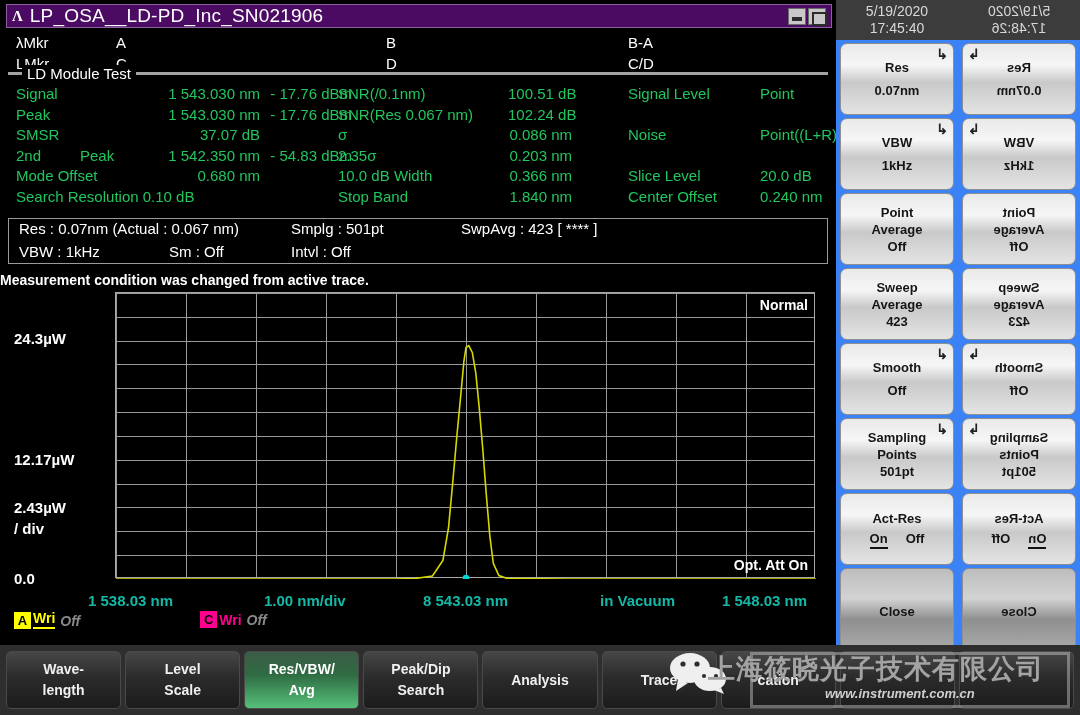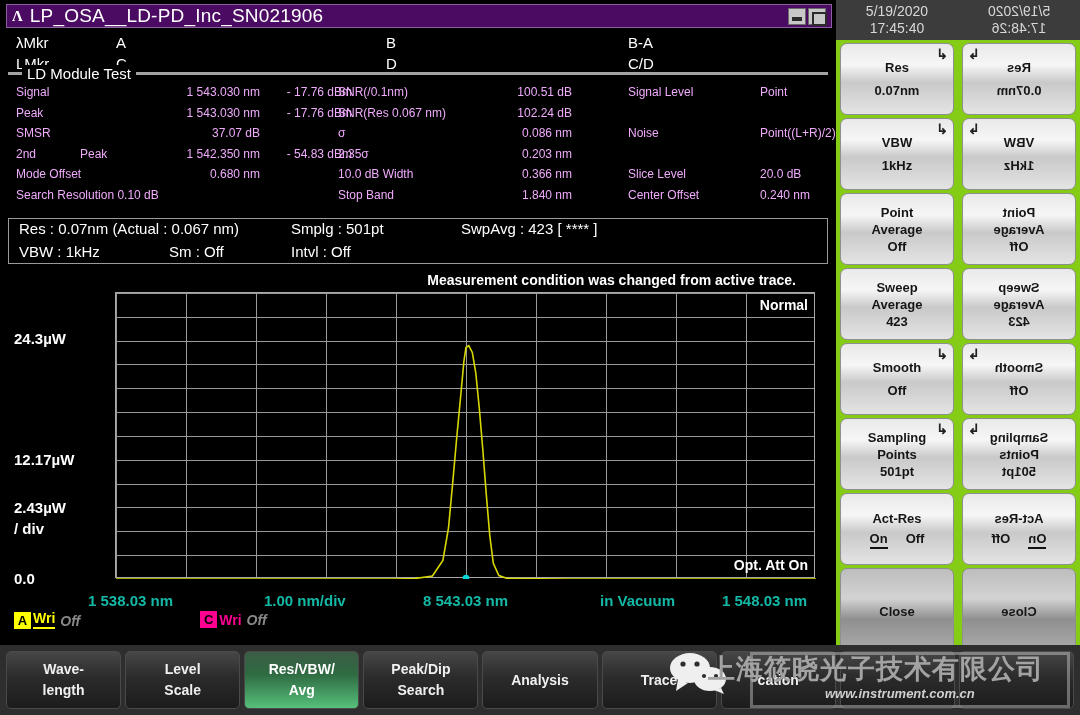--- a/index.html
+++ b/index.html
@@ -63,21 +63,21 @@
   #ldbox {
     position: absolute; left: 8px; top: 72px; width: 820px; height: 138px;
     border-top: 3px solid #a3a3a3;
   }
   #ldlegend {
     position: absolute; left: 14px; top: -10px; background: #000;
     color: #fff; font-size: 15px; padding: 0 5px; white-space: nowrap;
   }
   #ldtable {
     position: absolute; left: 0; top: 10px; width: 820px;
-    color: #f0abfc; font-size: 12px;
+    color: #22c55e; font-size: 15px;
   }
   #ldtable .trow { position: relative; height: 20.5px; white-space: nowrap; }
   #ldtable .k   { position: absolute; left: 8px; }
   #ldtable .wl  { position: absolute; left: 140px; text-align: right; width: 112px; }
   #ldtable .pw  { position: absolute; left: 258px; text-align: right; width: 86px; }
   #ldtable .m   { position: absolute; left: 330px; }
   #ldtable .mv  { position: absolute; left: 500px; text-align: right; width: 64px; }
   #ldtable .r   { position: absolute; left: 620px; }
   #ldtable .rv  { position: absolute; left: 752px; }
   #ldtable .kw  { position: absolute; left: 72px; }
@@ -91,21 +91,21 @@
   #setbox .s1 { position: absolute; left: 10px; }
   #setbox .s2 { position: absolute; left: 282px; }
   #setbox .s3 { position: absolute; left: 452px; }
   #setbox .t1 { position: absolute; left: 10px; }
   #setbox .t2 { position: absolute; left: 160px; }
   #setbox .t3 { position: absolute; left: 282px; }
 
   
   #graphmsg {
     position: absolute; left: 0; top: 272px; width: 836px;
-    text-align: right; color: #fff; font-size: 14px; font-weight: bold;
+    text-align: left; color: #fff; font-size: 14px; font-weight: bold;
     padding-right: 40px;
   }
   #plot {
     position: absolute; left: 115px; top: 292px; width: 700px; height: 286px;
     border: 1px solid #a8a8a8;
     background-image:
       repeating-linear-gradient(to right, #9a9a9a 0 1px, transparent 1px 70px),
       repeating-linear-gradient(to bottom, #9a9a9a 0 1px, transparent 1px 23.83px);
     background-color: #000;
   }
@@ -139,21 +139,21 @@
   .twri  { margin-left: 2px; }
   .twri.a { color: #ffff00; border-bottom: 2px solid #ffff00; padding-bottom: 1px; }
   .twri.c { color: #ff0090; }
   .toff  { color: #8a8a8a; font-style: italic; margin-left: 5px; }
   .tgrp  { display: flex; align-items: flex-end; }
   .tgrp.second { margin-left: 120px; }
 
   
   #sidebar {
     position: absolute; left: 836px; top: 0; width: 244px; height: 645px;
-    background: #84cc16;
+    background: #3b82f6;
     display: flex;
   }
   .side-col { width: 122px; height: 645px; position: relative; }
   .side-col.mirrored { transform: scaleX(-1); }
   .clock {
     height: 40px; background: #3c3c3c; color: #d8d8d8;
     font-size: 14px; text-align: center; padding-top: 3px; line-height: 17px;
     font-family: "Liberation Sans", sans-serif;
   }
   .btnstack { padding: 3px 4px 0 4px; }

